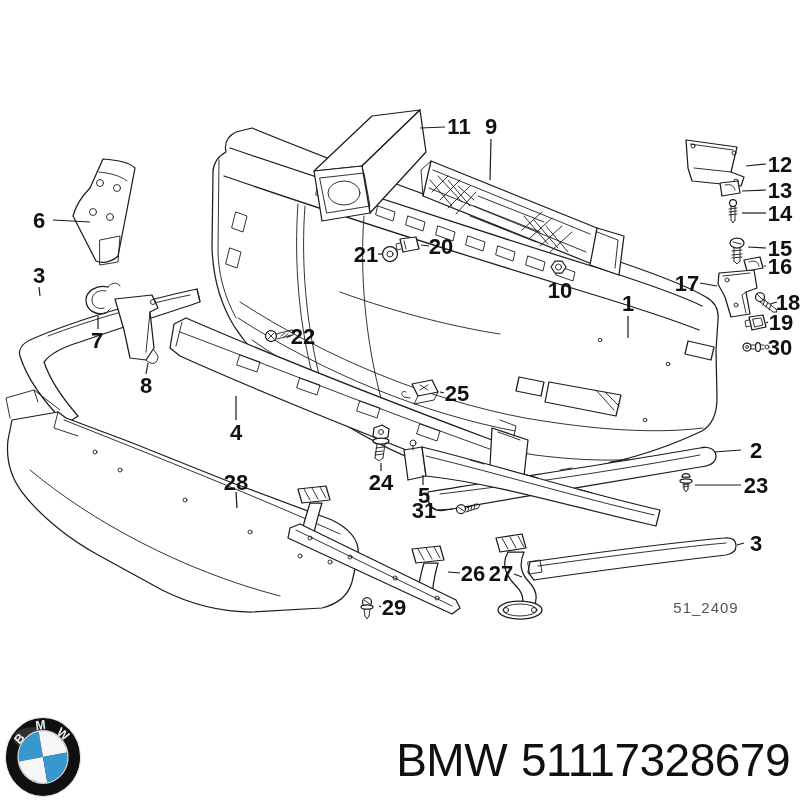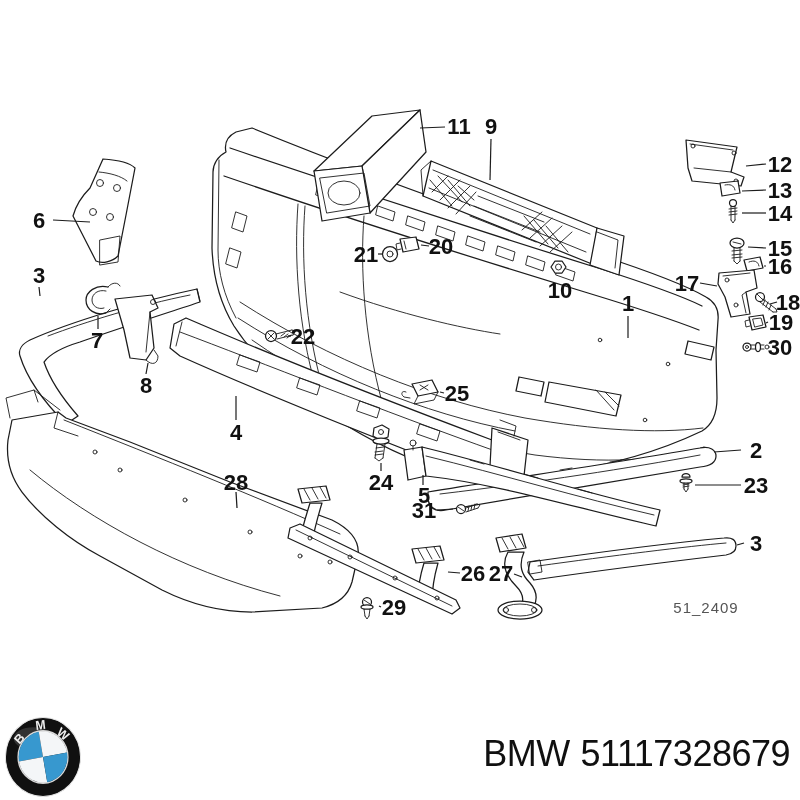--- a/index.html
+++ b/index.html
@@ -7,21 +7,21 @@
          font-family:"Liberation Sans",sans-serif;}
   #diagram-svg{position:absolute;left:0;top:0;}
   #diagram-svg path, #diagram-svg line, #diagram-svg circle, #diagram-svg ellipse, #diagram-svg polyline{
       vector-effect:non-scaling-stroke;}
   .art{stroke:#1c1c1c;stroke-width:1.25;fill:none;stroke-linejoin:round;stroke-linecap:round;}
   .artw{stroke:#1c1c1c;stroke-width:1.25;fill:#ffffff;stroke-linejoin:round;stroke-linecap:round;}
   .thin{stroke-width:0.9;}
   .plabel{font-family:"Liberation Sans",sans-serif;font-size:22px;font-weight:bold;fill:#111;text-anchor:middle;}
   .leader{stroke:#1c1c1c;stroke-width:1.2;}
   .code-text{font-family:"Liberation Sans",sans-serif;font-size:15px;fill:#555;letter-spacing:1px;text-anchor:middle;font-weight:normal;}
-  #footer-text{position:absolute;right:10px;top:733px;font-size:36px;color:#101010;
+  #footer-text{position:absolute;right:10px;top:733px;font-size:46px;color:#101010;
       letter-spacing:-0.5px;white-space:nowrap;font-family:"Liberation Sans",sans-serif;}
   #footer-text .sep{display:inline-block;width:0.30em;}
   #logo-wrap{position:absolute;left:4px;top:716px;width:78px;height:82px;}
 </style>
 </head>
 <body>
 
 <div id="stage">
 
   <svg id="diagram-svg" width="800" height="800" viewBox="0 0 800 800">

